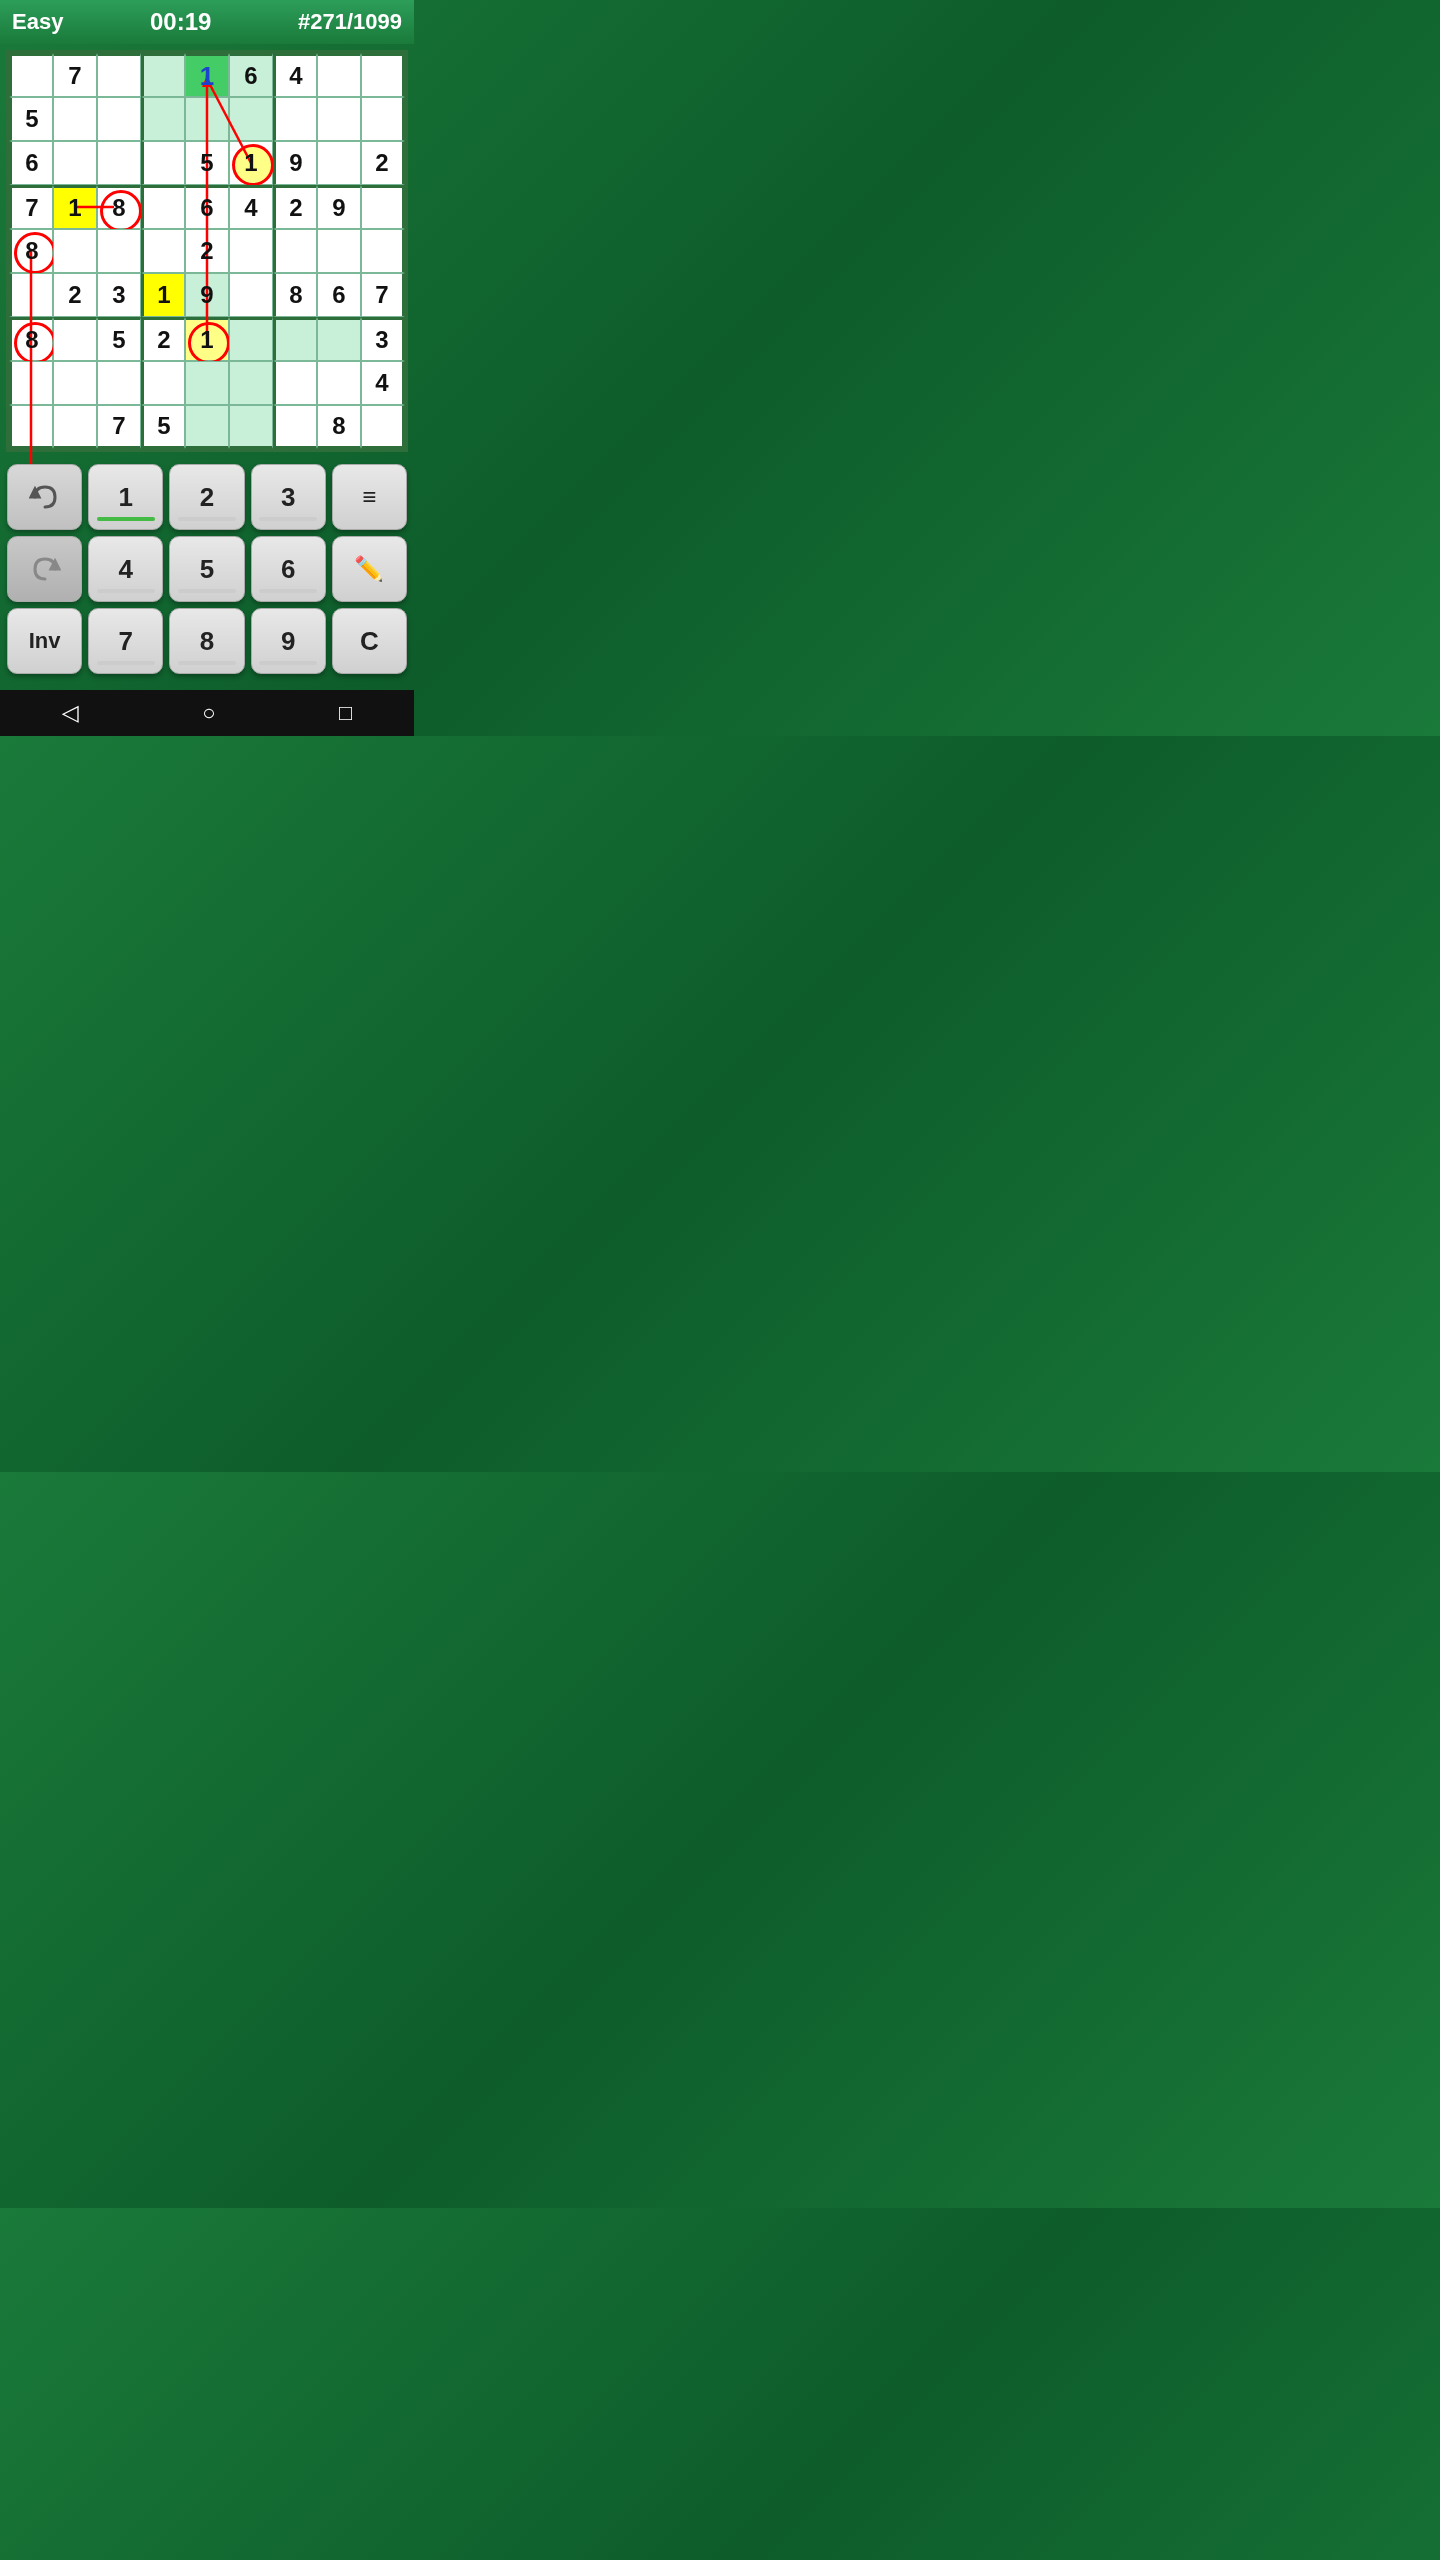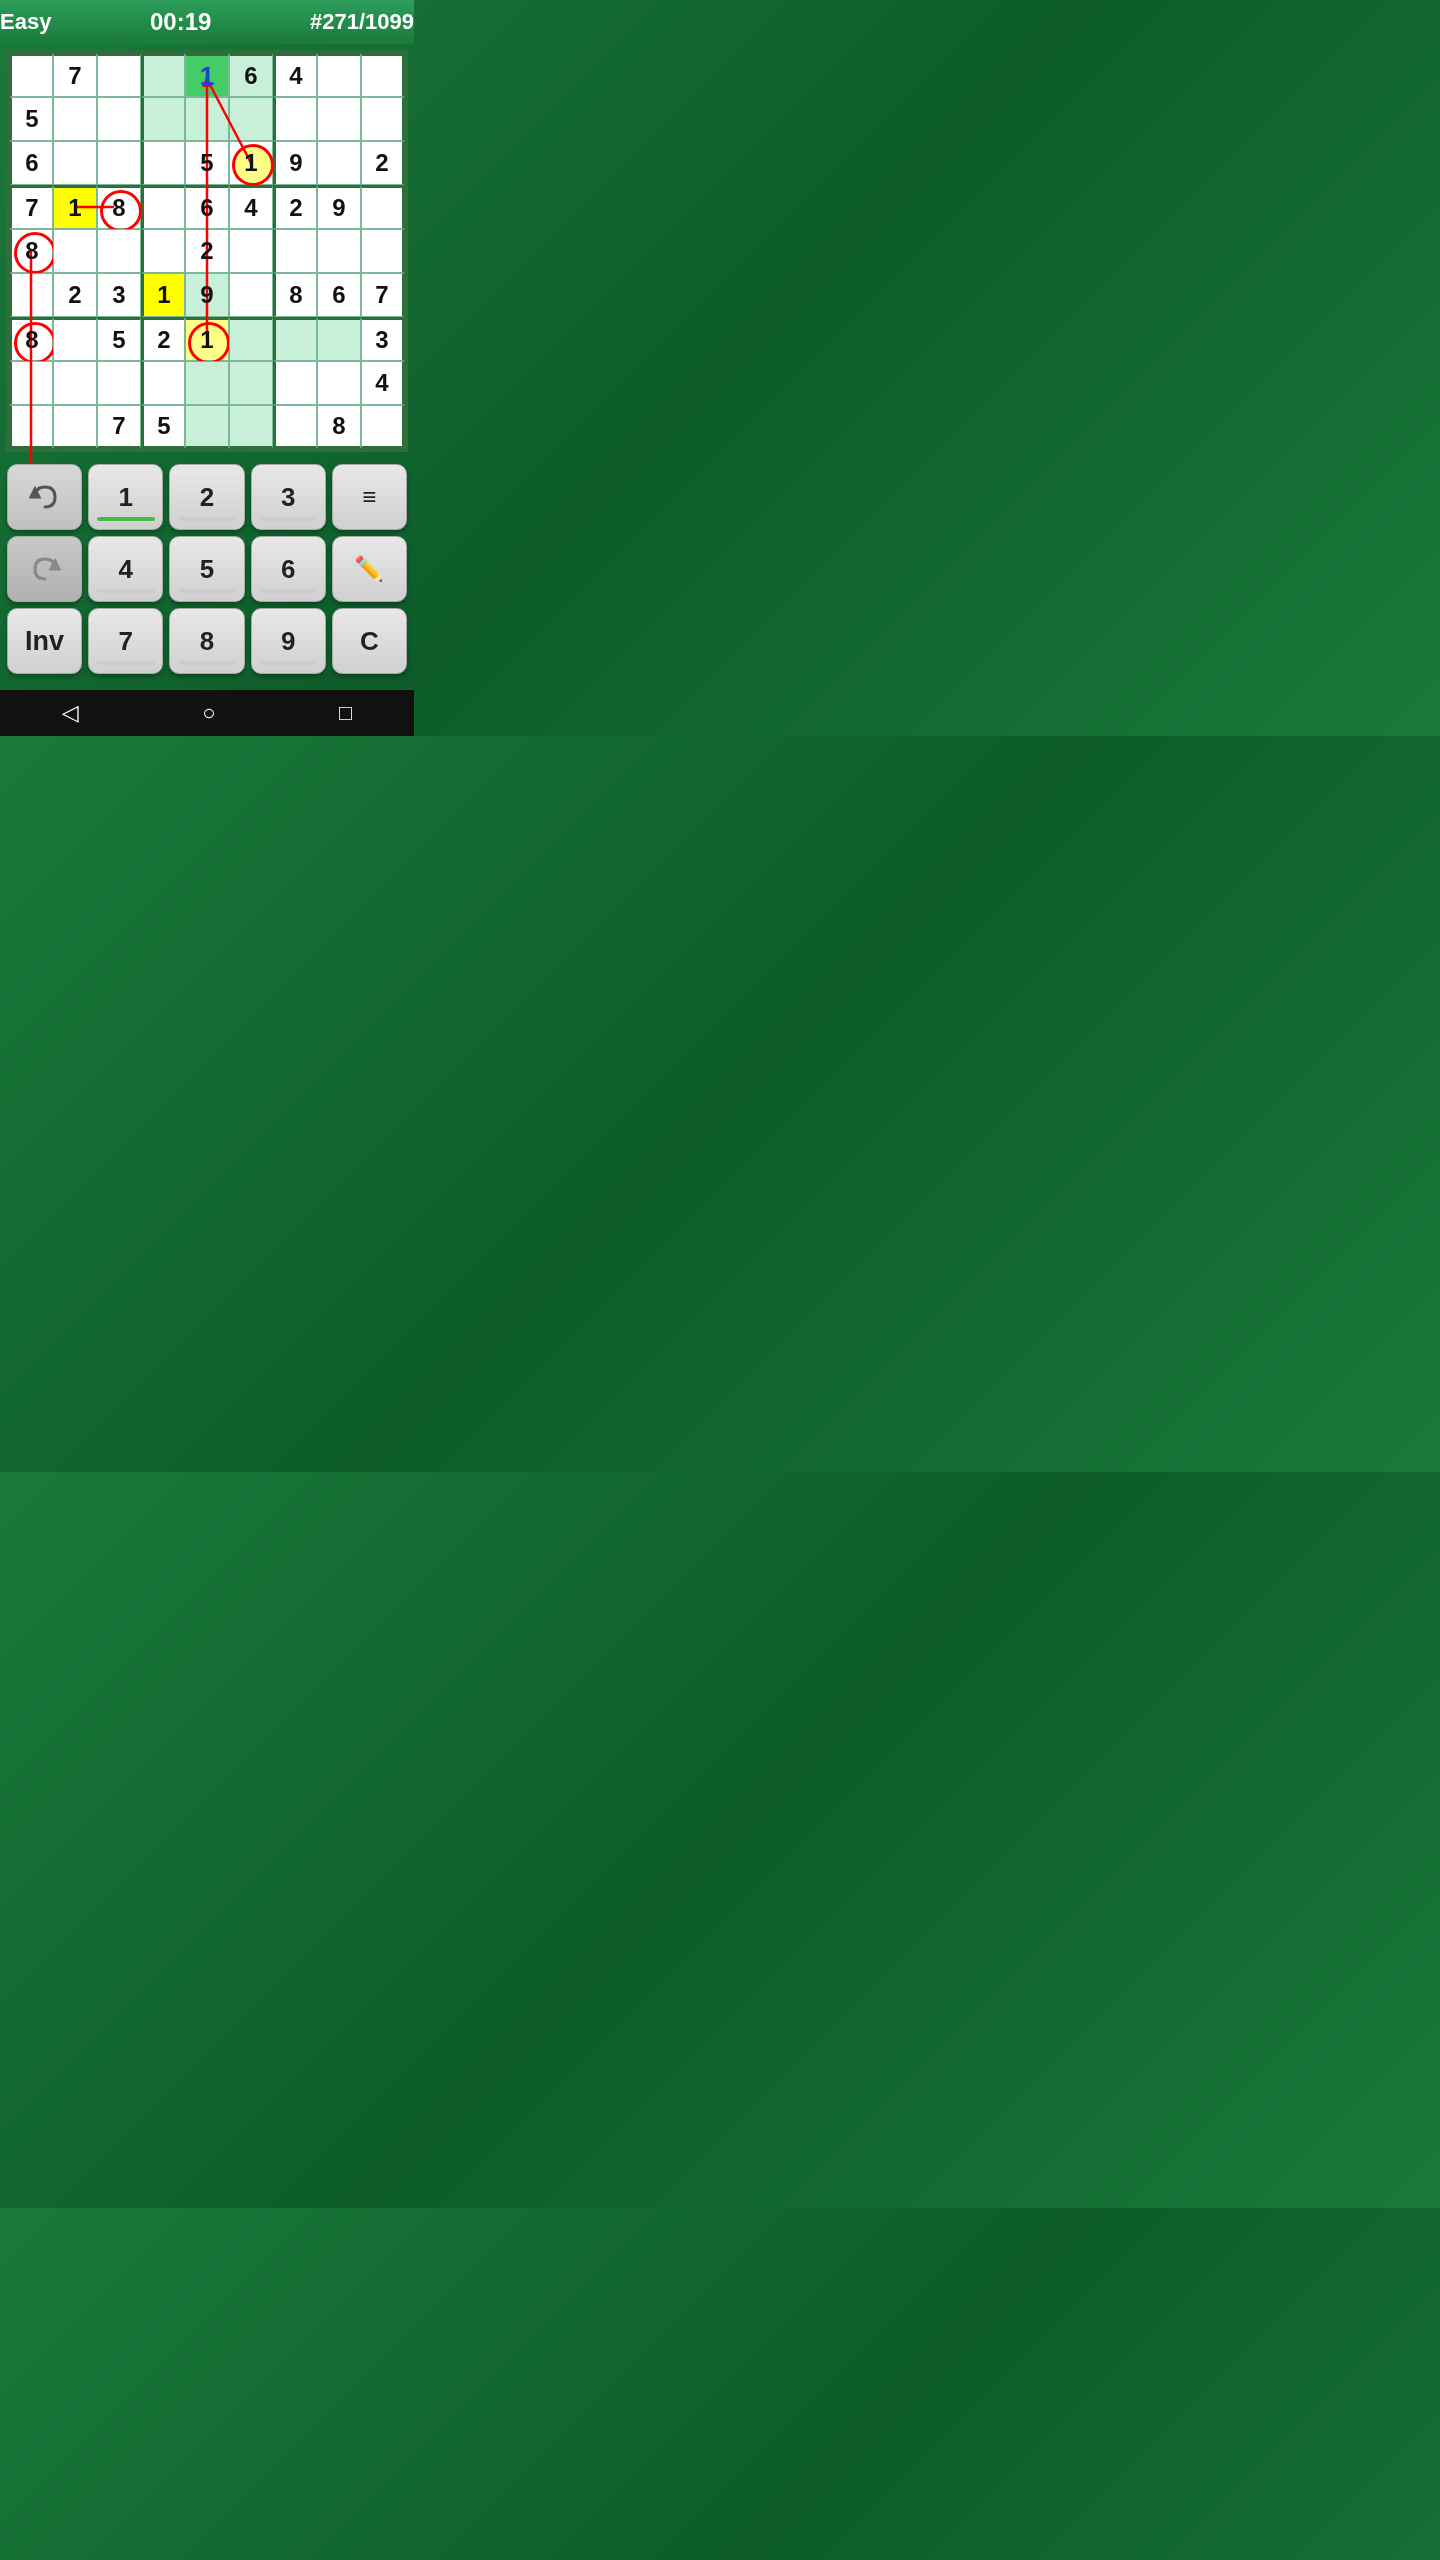--- a/index.html
+++ b/index.html
@@ -10,21 +10,21 @@
       font-family: Arial, sans-serif;
       display: flex;
       flex-direction: column;
       align-items: center;
     }
 
     
     .header {
       width: 100%;
       background: linear-gradient(180deg, #2d9e5a 0%, #1a7a3a 100%);
-      padding: 8px 0;
+      padding: 8px 12px;
       display: flex;
       justify-content: space-between;
       align-items: center;
     }
     .header-difficulty {
       color: white;
       font-size: 22px;
       font-weight: bold;
     }
     .header-timer {
@@ -416,21 +416,21 @@
     <div class="num-btn">
       <span>6</span>
       <div class="progress-bar">
         <div class="progress-fill" style="width: 0%;"></div>
       </div>
     </div>
     <div class="num-btn">
       <span style="font-size:24px;">✏️</span>
     </div>
     <div class="num-btn inv-btn">
-      <span style="font-size:27px;font-weight:bold;">Inv</span>
+      <span style="font-size:22px;font-weight:bold;">Inv</span>
     </div>
     <div class="num-btn">
       <span>7</span>
       <div class="progress-bar">
         <div class="progress-fill" style="width: 0%;"></div>
       </div>
     </div>
     <div class="num-btn">
       <span>8</span>
       <div class="progress-bar">

